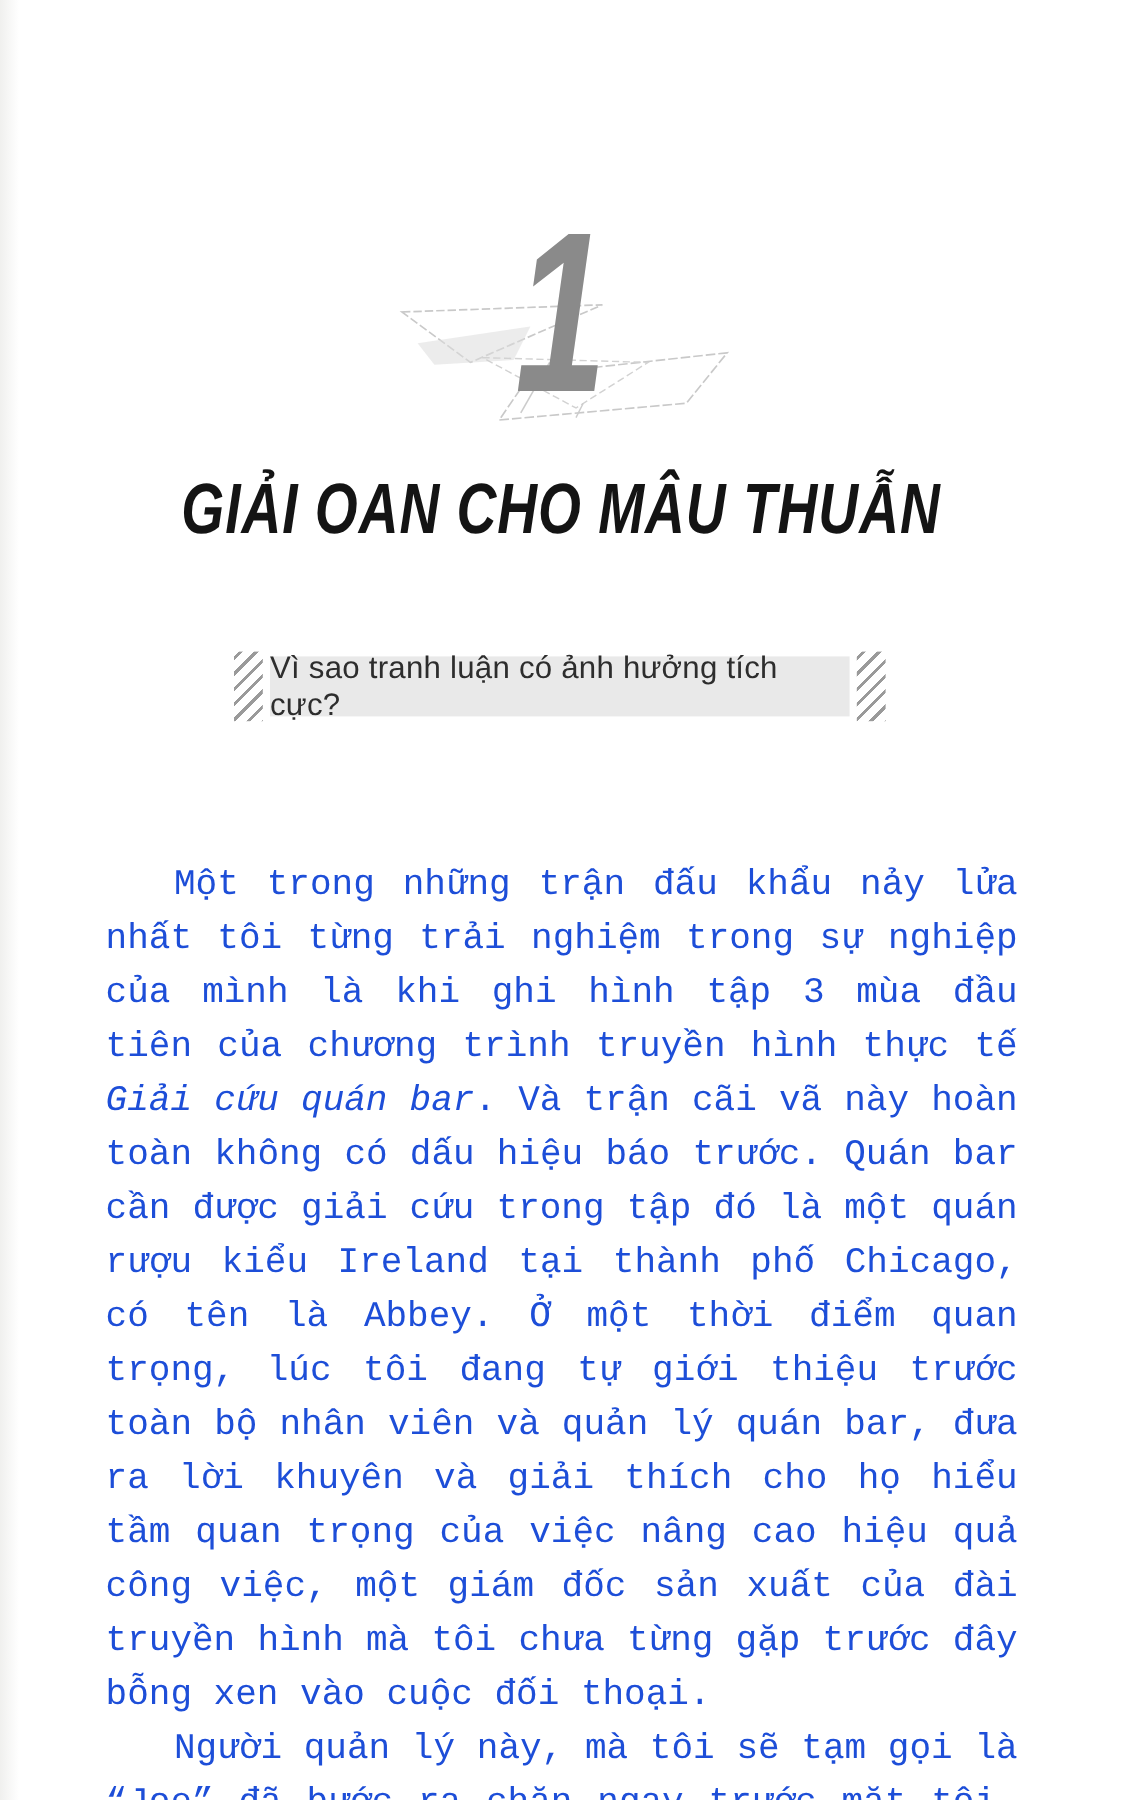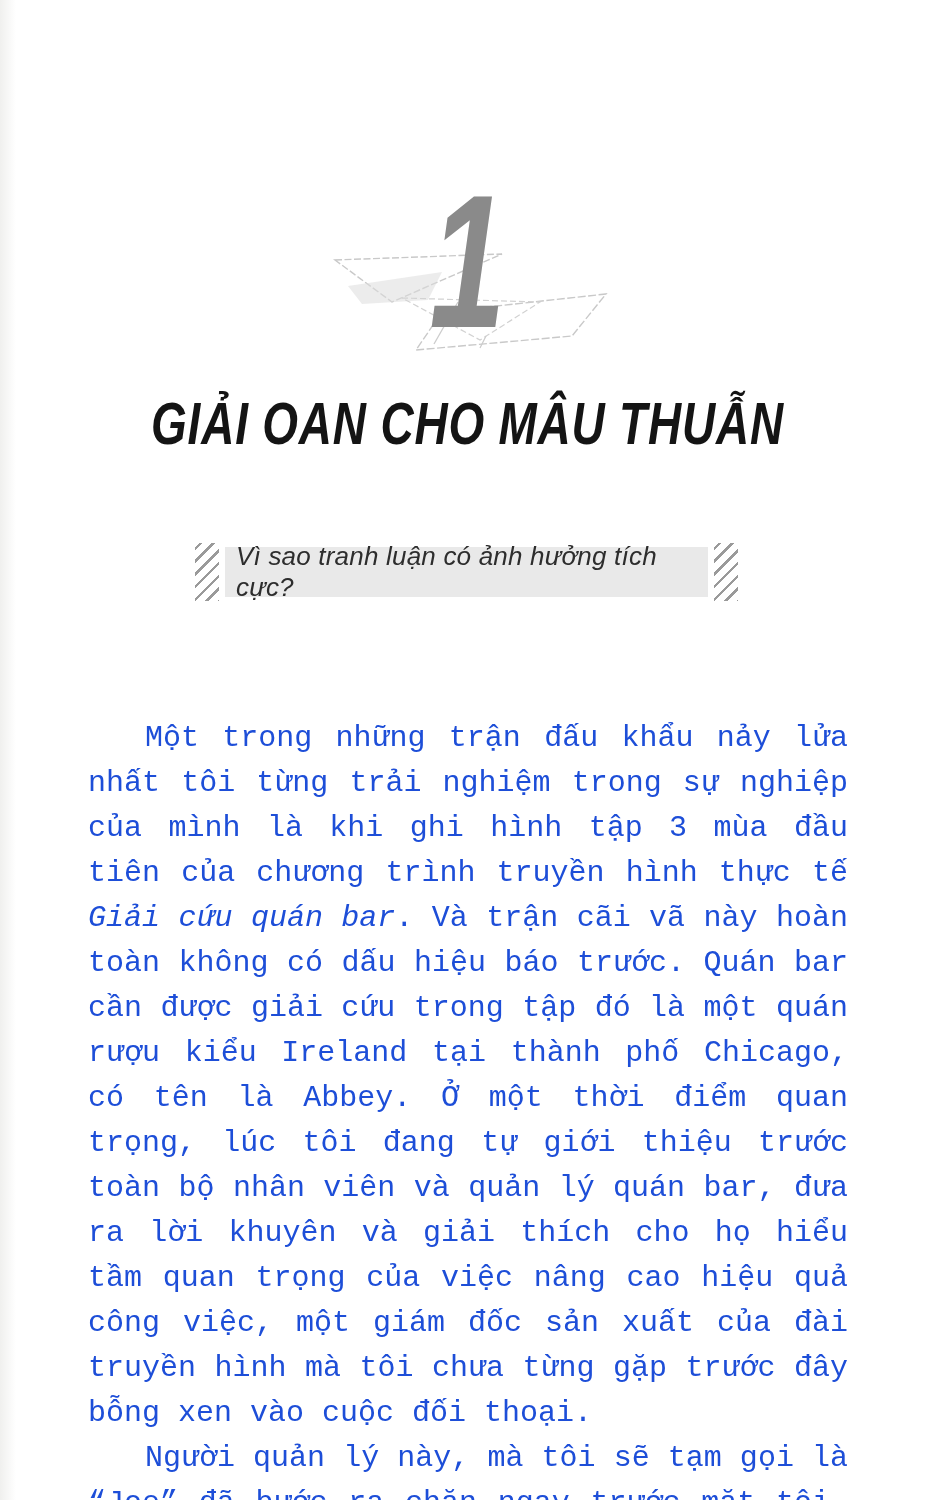--- a/index.html
+++ b/index.html
@@ -99,25 +99,23 @@
     flex: 1 1 auto;
     height: 50px;
     margin: 0 6px;
     background: #e9e9e9;
     display: flex;
     align-items: center;
     justify-content: center;
   }
   .subtitle-text {
     font-family: "Liberation Sans", sans-serif;
-    font-style: italic;
     font-size: 26px;
     color: #2d2d2d;
     letter-spacing: 0.2px;
-    margin-left: 11px;
   }
 
   
   .body-text {
     position: absolute;
     left: 88px;
     top: 716px;
     width: 760px;
     font-family: Liberation Mono, monospace;
     font-size: 30px;

